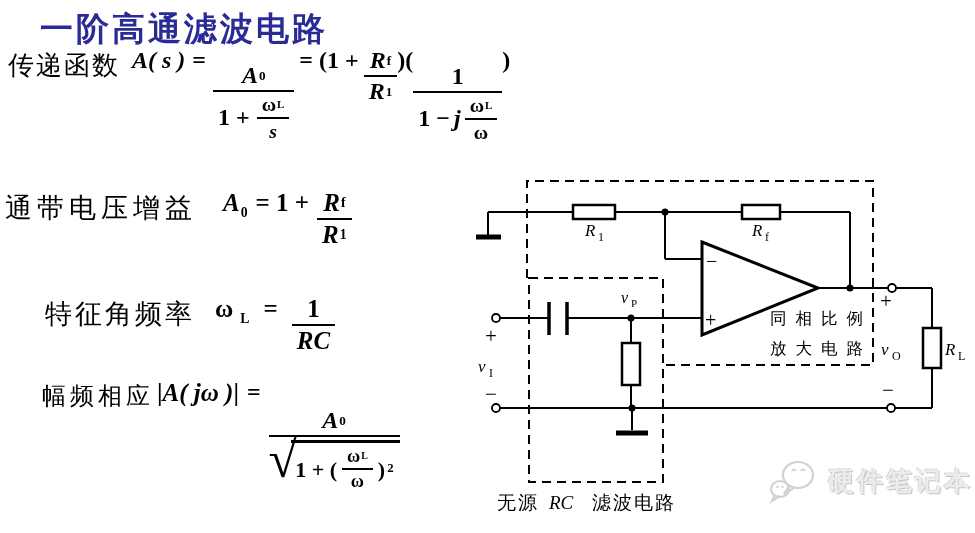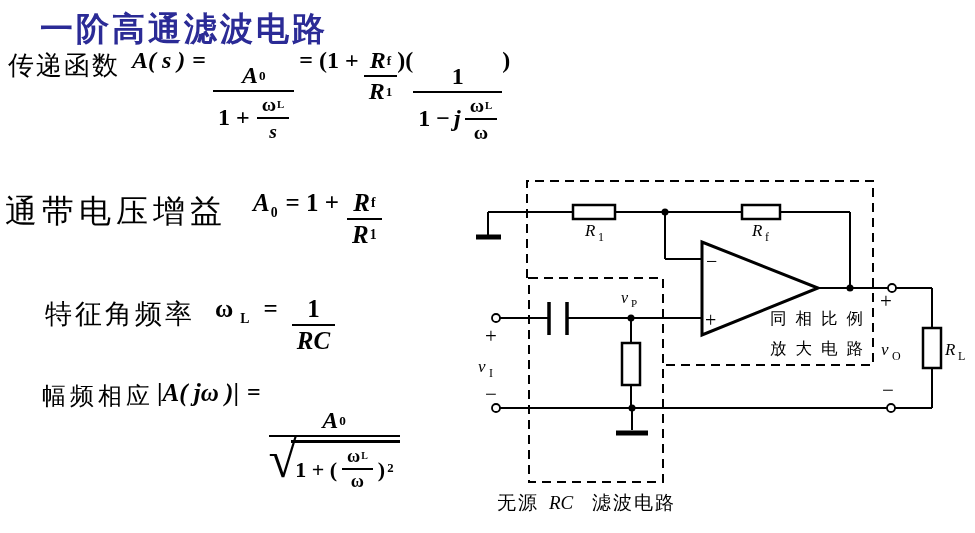--- a/index.html
+++ b/index.html
@@ -100,21 +100,21 @@
           <span class="fden">
               <span>ω</span>
             </span>
         </span>
       </span>
     </span>
     <span class="math m26">)</span>
   </div>
 
   <div class="frow" style="left:5px;top:190px;height:66px">
-    <span class="clabel" style="font-size:32px;letter-spacing:5px;margin-bottom:13px">通带电压增益</span>
+    <span class="clabel" style="font-size:27px;letter-spacing:5px;margin-bottom:13px">通带电压增益</span>
     <span class="math m25" style="margin-left:26px"><span class="it">A</span><span class="sub">0</span></span>
     <span class="math m25" style="margin:0 8px">= 1 +</span>
     <span class="frac math m25">
       <span class="fnum">
           <span class="it">R</span>
           <span class="sub">f</span>
         </span>
       <span class="fbar"></span>
       <span class="fden">
           <span class="it">R</span>
@@ -246,14 +246,31 @@
     <text x="880" y="308" font-size="21">+</text>
     <text x="882" y="397" font-size="21">−</text>
 
     <text x="770" y="324" font-size="16.5" class="cjk-label">同相比例</text>
     <text x="770" y="354" font-size="16.5" class="cjk-label">放大电路</text>
     <text x="497" y="509" font-size="19" letter-spacing="2">无源</text>
     <text x="549" y="509" font-size="19" font-style="italic">RC</text>
     <text x="592" y="509" font-size="19" letter-spacing="2">滤波电路</text>
   </svg>
 
+  <div id="watermark">
+    <svg width="52" height="46" viewBox="0 0 52 46">
+      <g fill="none" stroke="#d2d2d2" stroke-width="2.2">
+        <ellipse cx="30" cy="17" rx="15" ry="13"></ellipse>
+        <path d="M21,28 L16,36 L26,30"></path>
+        <ellipse cx="12" cy="31" rx="9" ry="8"></ellipse>
+        <path d="M7,37 L4,43 L12,38"></path>
+        <path d="M24,13 q2,-3 4,0"></path>
+        <path d="M33,13 q2,-3 4,0"></path>
+      </g>
+      <g fill="#d2d2d2">
+        <circle cx="9.5" cy="29" r="1.2"></circle>
+          <circle cx="14.5" cy="29" r="1.2"></circle>
+      </g>
+    </svg>
+    <span id="wm-text">硬件笔记本</span>
+  </div>
 
 </div>
 
 </body></html>

